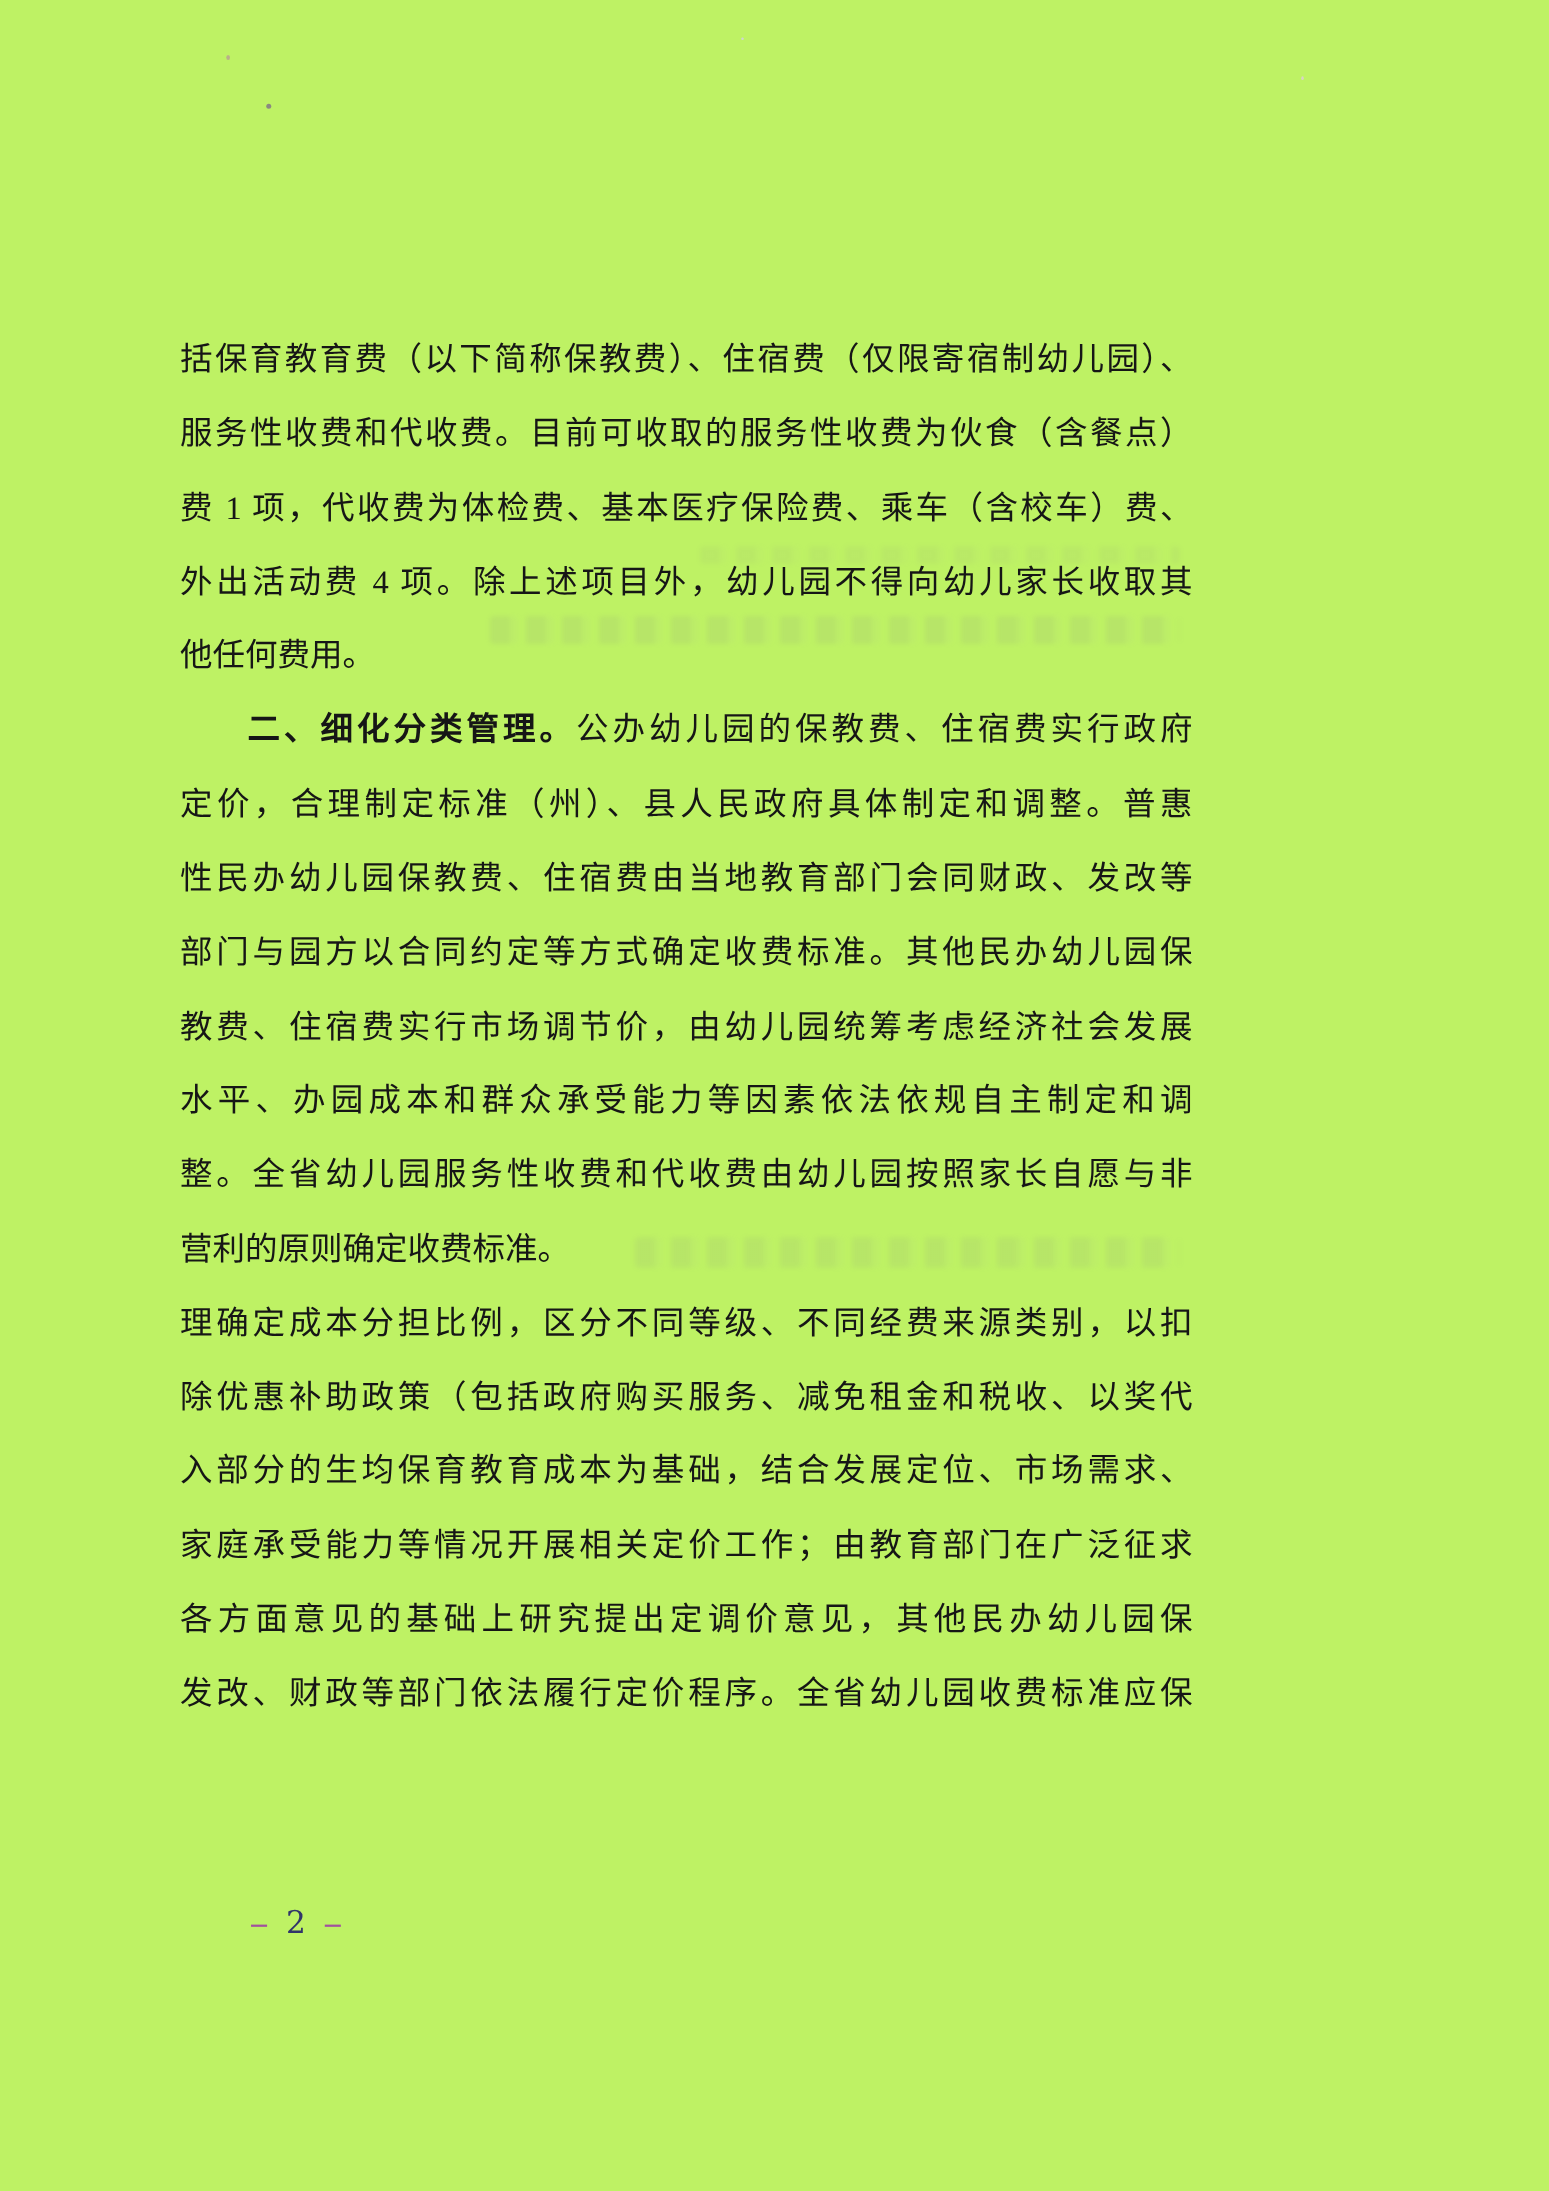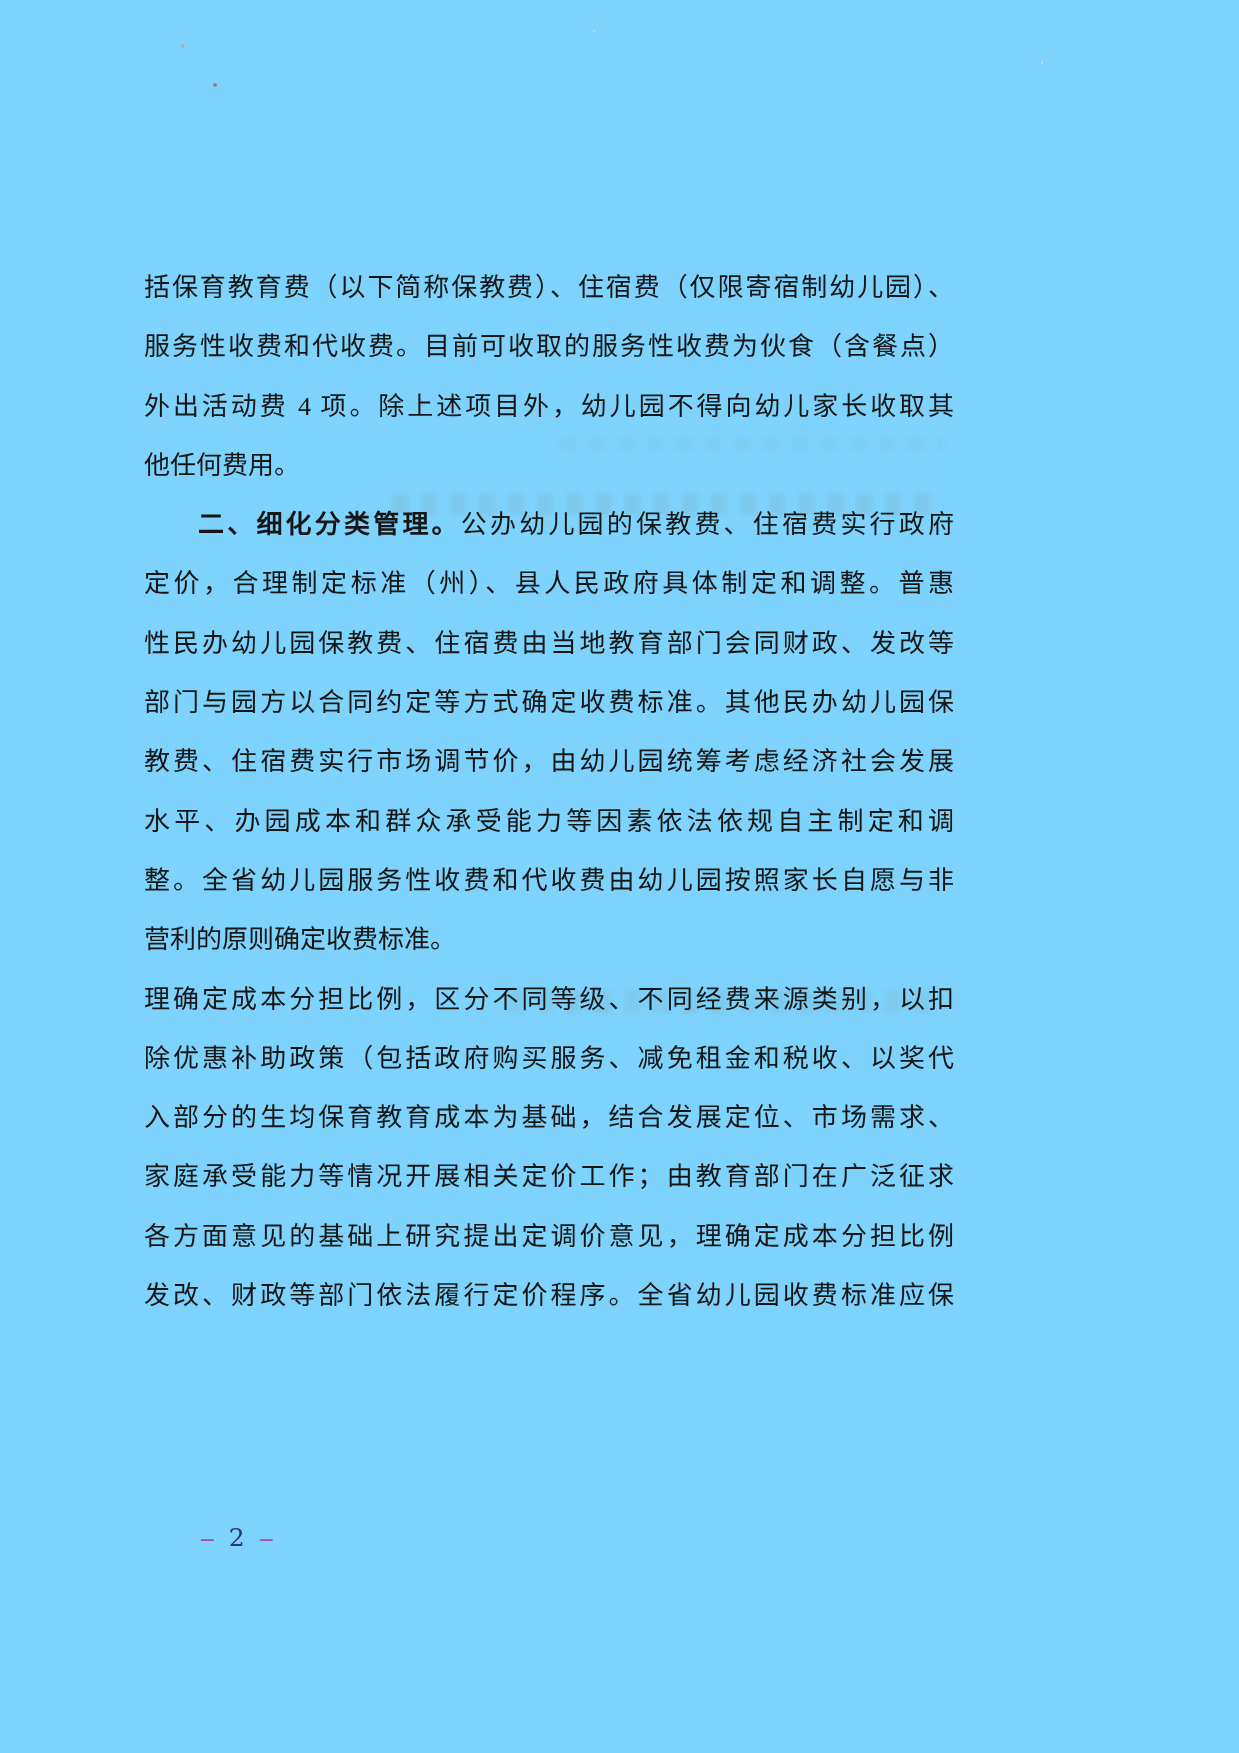--- a/index.html
+++ b/index.html
@@ -10,21 +10,21 @@
   body {
     width: 1239px;
     height: 1753px;
     position: relative;
     font-family: "Liberation Serif", serif;
     overflow: hidden;
   }
   .page {
     position: absolute;
     inset: 0;
-    background: #7dd3fc;
+    background: #bef264;
     padding-left: 45px;
   }
   
   .textblock {
     position: absolute;
     left: 144px;
     top: 258px;
     width: 810px;
     font-size: 26px;
     color: var(--text-color, #161616);
@@ -107,35 +107,36 @@
   <span class="speck s3"></span>
   <span class="speck s4"></span>
 
   <div class="artifact a3"></div>
   <div class="artifact a1"></div>
   <div class="artifact a2"></div>
 
   <div class="textblock">
       <div class="line"><span class="seg">括保育教育费（以下简称保教费）、住宿费（仅限寄宿制幼儿园）、</span></div>
       <div class="line"><span class="seg">服务性收费和代收费。目前可收取的服务性收费为伙食（含餐点）</span></div>
+      <div class="line"><span class="seg">费 1 项，代收费为体检费、基本医疗保险费、乘车（含校车）费、</span></div>
       <div class="line"><span class="seg">外出活动费 4 项。除上述项目外，幼儿园不得向幼儿家长收取其</span></div>
       <div class="line nofill"><span class="seg">他任何费用。</span></div>
       <div class="line indent"><span class="seg bold">二、细化分类管理。</span><span class="seg">公办幼儿园的保教费、住宿费实行政府</span></div>
       <div class="line"><span class="seg">定价，合理制定标准（州）、县人民政府具体制定和调整。普惠</span></div>
       <div class="line"><span class="seg">性民办幼儿园保教费、住宿费由当地教育部门会同财政、发改等</span></div>
       <div class="line"><span class="seg">部门与园方以合同约定等方式确定收费标准。其他民办幼儿园保</span></div>
       <div class="line"><span class="seg">教费、住宿费实行市场调节价，由幼儿园统筹考虑经济社会发展</span></div>
       <div class="line"><span class="seg">水平、办园成本和群众承受能力等因素依法依规自主制定和调</span></div>
       <div class="line"><span class="seg">整。全省幼儿园服务性收费和代收费由幼儿园按照家长自愿与非</span></div>
       <div class="line nofill"><span class="seg">营利的原则确定收费标准。</span></div>
       <div class="line"><span class="seg">理确定成本分担比例，区分不同等级、不同经费来源类别，以扣</span></div>
       <div class="line"><span class="seg">除优惠补助政策（包括政府购买服务、减免租金和税收、以奖代</span></div>
       <div class="line"><span class="seg">入部分的生均保育教育成本为基础，结合发展定位、市场需求、</span></div>
       <div class="line"><span class="seg">家庭承受能力等情况开展相关定价工作；由教育部门在广泛征求</span></div>
-      <div class="line"><span class="seg">各方面意见的基础上研究提出定调价意见，理确定成本分担比例</span></div>
+      <div class="line"><span class="seg">各方面意见的基础上研究提出定调价意见，其他民办幼儿园保</span></div>
       <div class="line"><span class="seg">发改、财政等部门依法履行定价程序。全省幼儿园收费标准应保</span></div>
     </div>
 
   <div class="footer">
     <span class="dash">–</span>
     <span class="num">2</span>
     <span class="dash">–</span>
   </div>
 
 </div>

